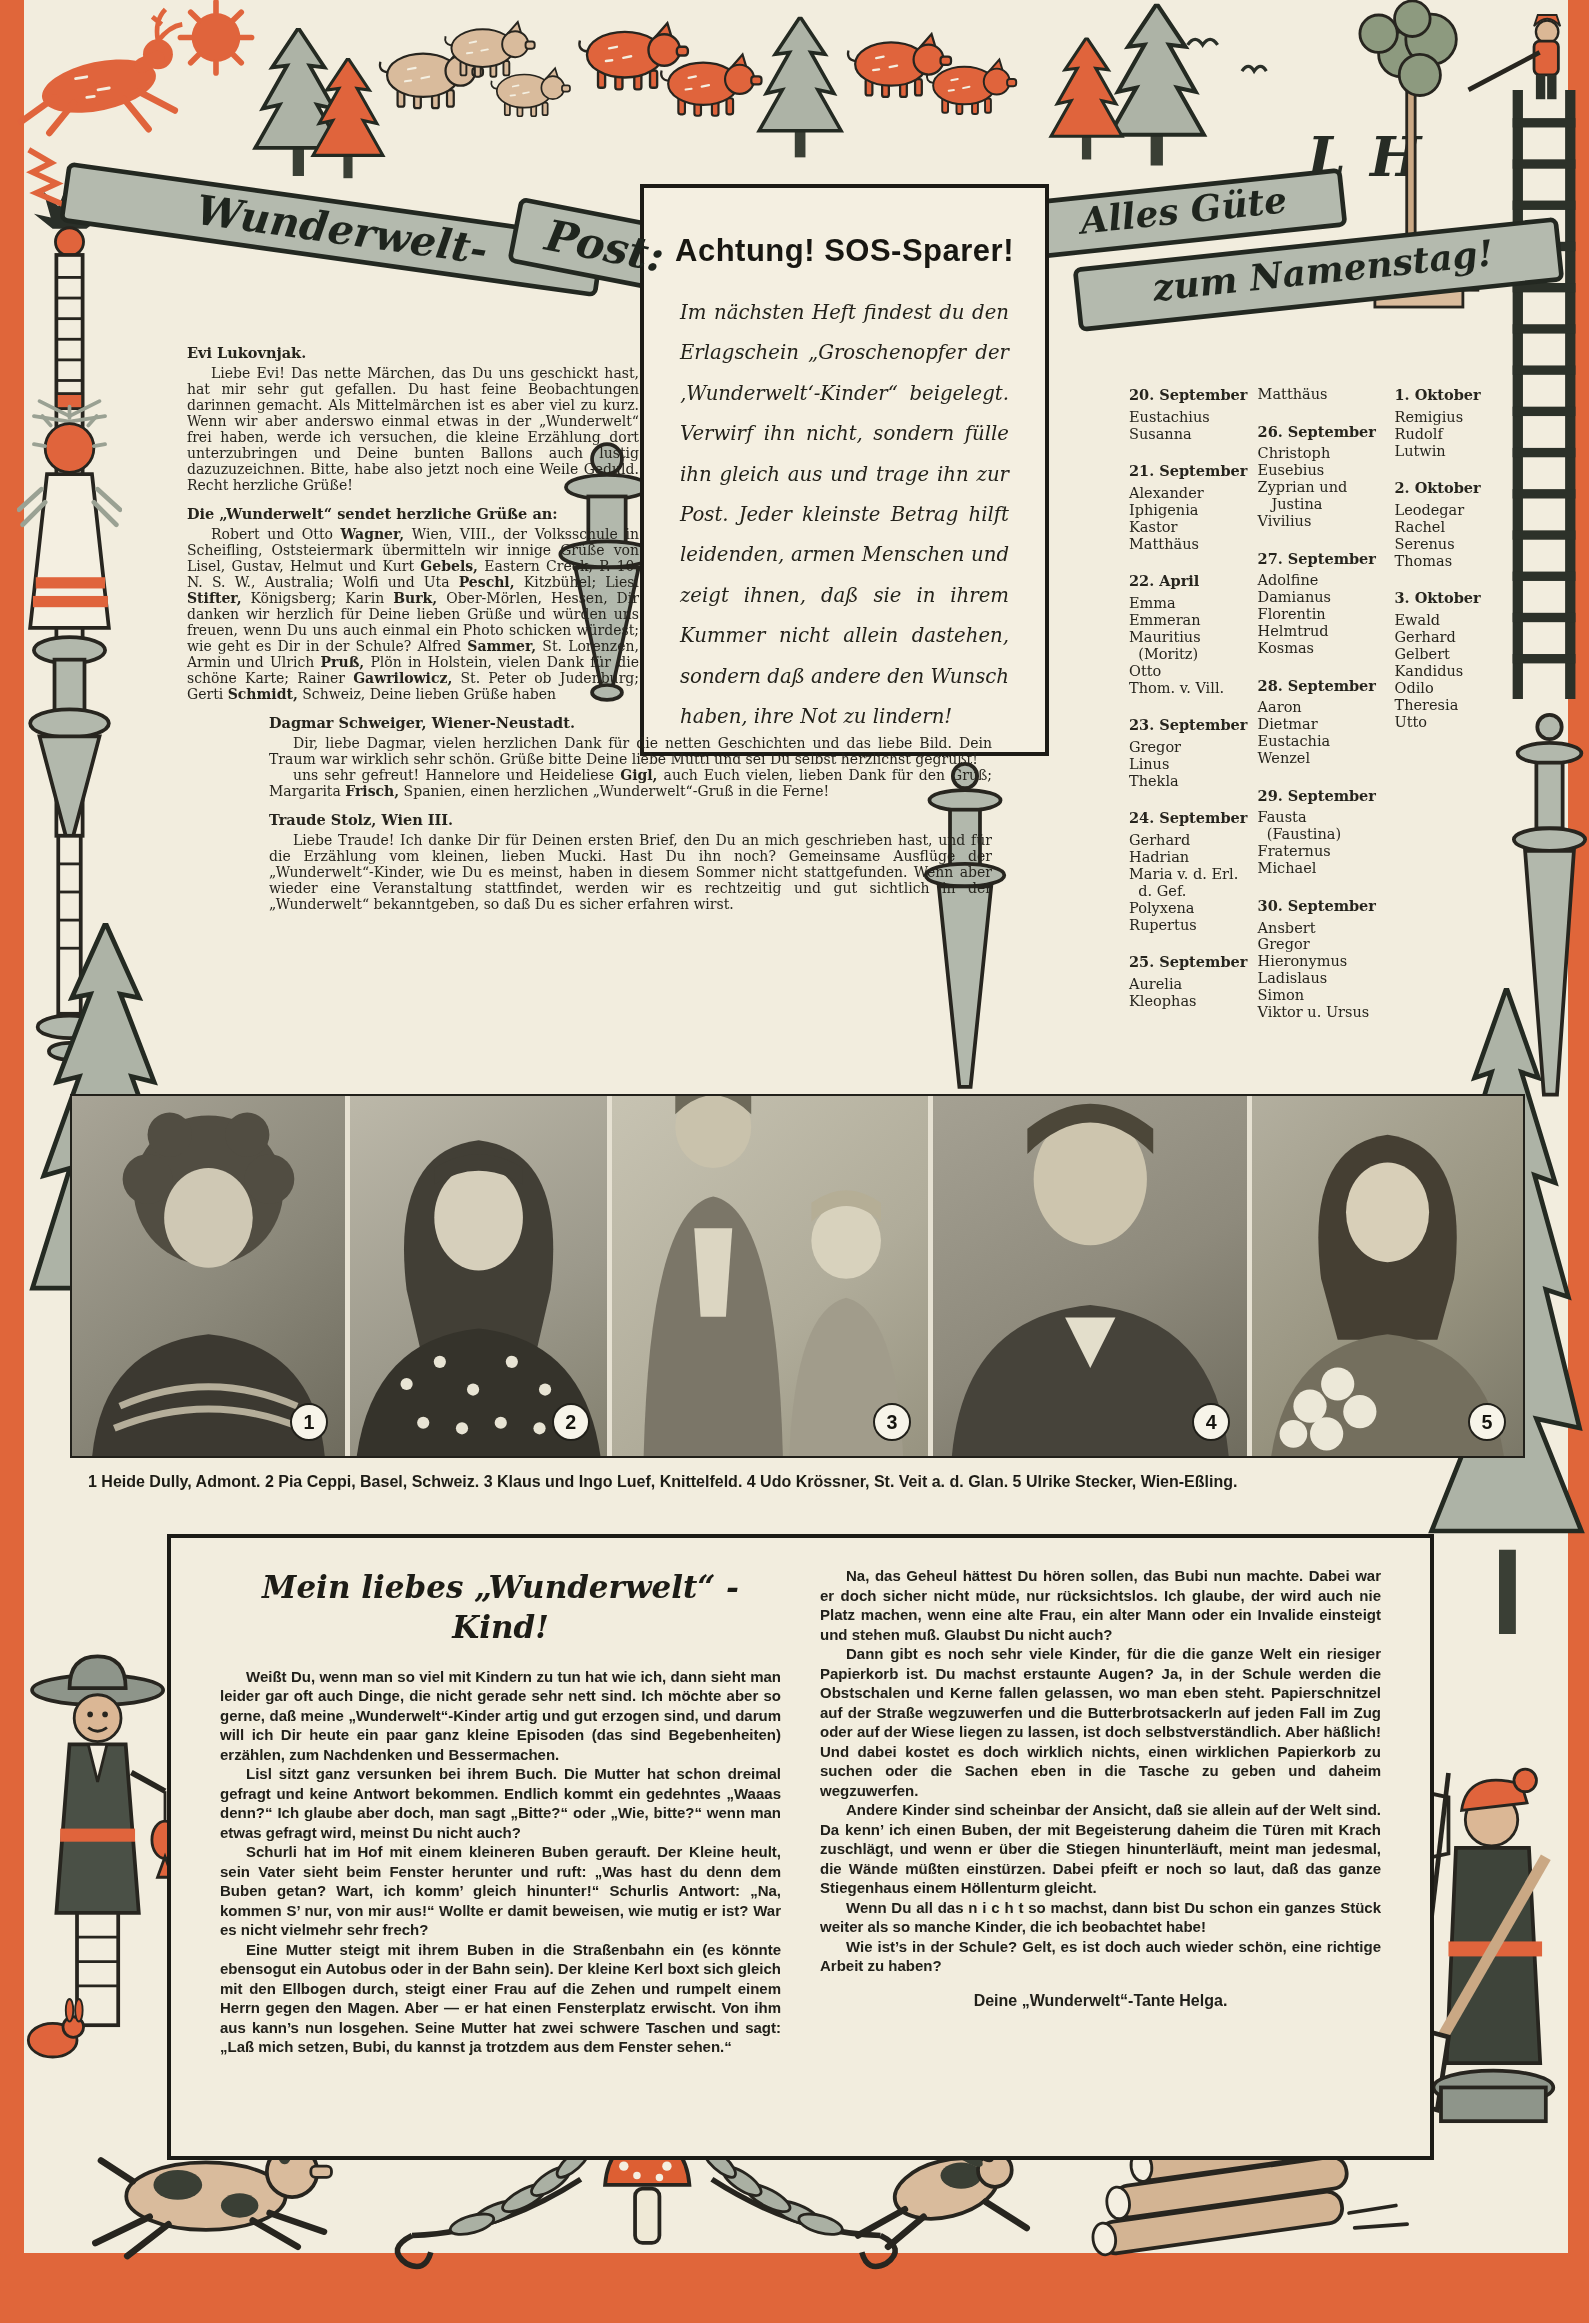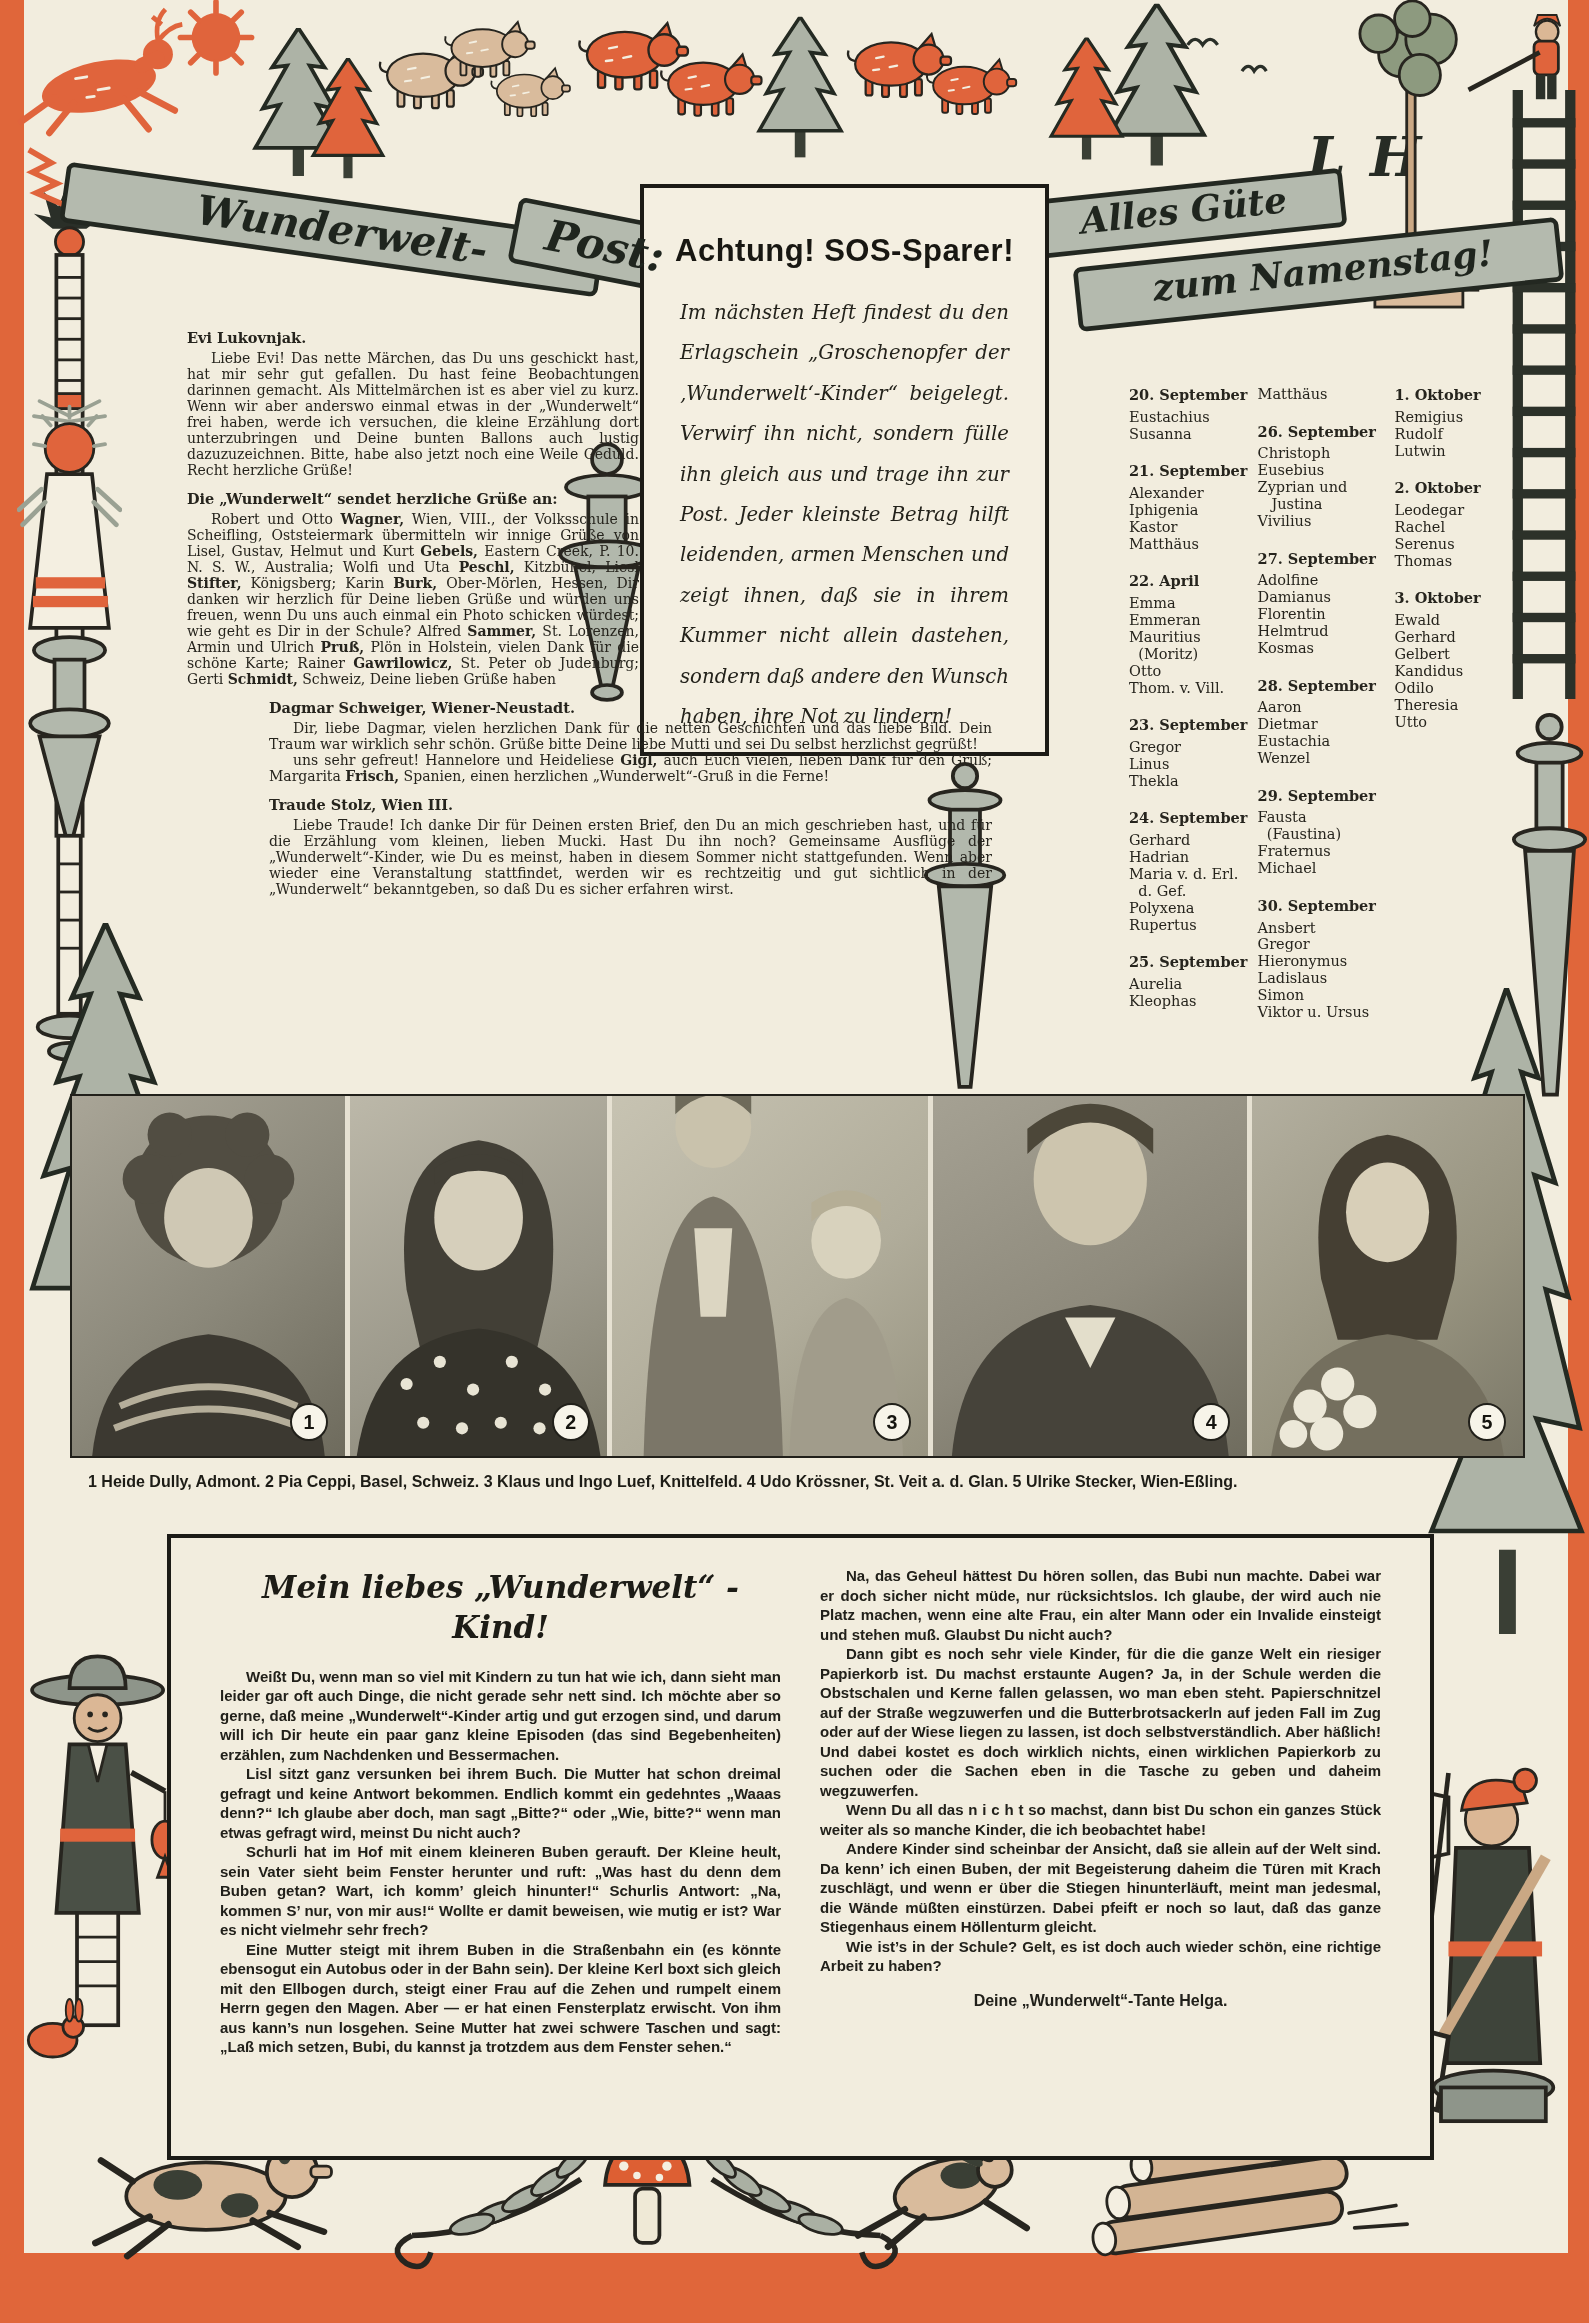--- a/index.html
+++ b/index.html
@@ -14,21 +14,21 @@
       color:#1f251e;white-space:nowrap;text-align:center;z-index:6;}
   #rb1{left:89px;top:206px;width:506px;font-size:41px;transform:rotate(8deg);}
   #rb2{left:523px;top:221px;width:164px;font-size:43px;transform:rotate(11deg);}
   #rb3{left:1029px;top:189px;width:309px;font-size:36px;transform:rotate(-6deg);}
   #rb4{left:1089px;top:249px;width:468px;font-size:36px;transform:rotate(-6deg);}
 
   
   #letters{position:absolute;left:187px;top:330px;width:452px;z-index:5;
            font-size:14px;line-height:1.14;text-align:justify;}
   .letter-heading{font-weight:bold;font-size:14.5px;margin:12px 0 4.7px 0;text-align:left;}
-  .letter-block:first-child .letter-heading{margin-top:0;}
+  .letter-block:first-child .letter-heading{margin-top:15px;}
   .letter-body{text-indent:24px;}
   .letter-block.wide{margin-left:82px;width:723px;}
 
   
   #sos{position:absolute;left:640px;top:184px;width:409px;height:572px;
        border:4.7px solid #1c1b16;background:#f4efe1;box-sizing:border-box;z-index:4;}
   #sos h2{margin:45px 19px 24px 19px;text-align:center;font-family:"Liberation Sans",sans-serif;
           font-weight:bold;font-size:31px;letter-spacing:0.5px;color:#181712;}
   #sos p{margin:0 36px;font-style:italic;font-size:19.7px;line-height:2.05;text-align:justify;color:#23221b;}
 
@@ -578,22 +578,22 @@
           <p class="hp">Weißt Du, wenn man so viel mit Kindern zu tun hat wie ich, dann sieht man leider gar oft auch Dinge, die nicht gerade sehr nett sind. Ich möchte aber so gerne, daß meine „Wunderwelt“-Kinder artig und gut erzogen sind, und darum will ich Dir heute ein paar ganz kleine Episoden (das sind Begebenheiten) erzählen, zum Nachdenken und Bessermachen.</p>
           <p class="hp">Lisl sitzt ganz versunken bei ihrem Buch. Die Mutter hat schon dreimal gefragt und keine Antwort bekommen. Endlich kommt ein gedehntes „Waaas denn?“ Ich glaube aber doch, man sagt „Bitte?“ oder „Wie, bitte?“ wenn man etwas gefragt wird, meinst Du nicht auch?</p>
           <p class="hp">Schurli hat im Hof mit einem kleineren Buben gerauft. Der Kleine heult, sein Vater sieht beim Fenster herunter und ruft: „Was hast du denn dem Buben getan? Wart, ich komm’ gleich hinunter!“ Schurlis Antwort: „Na, kommen S’ nur, von mir aus!“ Wollte er damit beweisen, wie mutig er ist? War es nicht vielmehr sehr frech?</p>
           <p class="hp">Eine Mutter steigt mit ihrem Buben in die Straßenbahn ein (es könnte ebensogut ein Autobus oder in der Bahn sein). Der kleine Kerl boxt sich gleich mit den Ellbogen durch, steigt einer Frau auf die Zehen und rumpelt einem Herrn gegen den Magen. Aber — er hat einen Fensterplatz erwischt. Von ihm aus kann’s nun losgehen. Seine Mutter hat zwei schwere Taschen und sagt: „Laß mich setzen, Bubi, du kannst ja trotzdem aus dem Fenster sehen.“</p>
         </div>
     </div>
     <div class="col">
       <div id="helga-right">
           <p class="hp">Na, das Geheul hättest Du hören sollen, das Bubi nun machte. Dabei war er doch sicher nicht müde, nur rücksichtslos. Ich glaube, der wird auch nie Platz machen, wenn eine alte Frau, ein alter Mann oder ein Invalide einsteigt und stehen muß. Glaubst Du nicht auch?</p>
           <p class="hp">Dann gibt es noch sehr viele Kinder, für die die ganze Welt ein riesiger Papierkorb ist. Du machst erstaunte Augen? Ja, in der Schule werden die Obstschalen und Kerne fallen gelassen, wo man eben steht. Papierschnitzel auf der Straße wegzuwerfen und die Butterbrotsackerln auf jeden Fall im Zug oder auf der Wiese liegen zu lassen, ist doch selbstverständlich. Aber häßlich! Und dabei kostet es doch wirklich nichts, einen wirklichen Papierkorb zu suchen oder die Sachen eben in die Tasche zu geben und daheim wegzuwerfen.</p>
+          <p class="hp">Andere Kinder sind scheinbar der Ansicht, daß sie allein auf der Welt sind. Da kenn’ ich einen Buben, der mit Begeisterung daheim die Türen mit Krach zuschlägt, und wenn er über die Stiegen hinunterläuft, meint man jedesmal, die Wände müßten einstürzen. Dabei pfeift er noch so laut, daß das ganze Stiegenhaus einem Höllenturm gleicht.</p>
           <p class="hp">Wenn Du all das n i c h t so machst, dann bist Du schon ein ganzes Stück weiter als so manche Kinder, die ich beobachtet habe!</p>
-          <p class="hp">Andere Kinder sind scheinbar der Ansicht, daß sie allein auf der Welt sind. Da kenn’ ich einen Buben, der mit Begeisterung daheim die Türen mit Krach zuschlägt, und wenn er über die Stiegen hinunterläuft, meint man jedesmal, die Wände müßten einstürzen. Dabei pfeift er noch so laut, daß das ganze Stiegenhaus einem Höllenturm gleicht.</p>
           <p class="hp">Wie ist’s in der Schule? Gelt, es ist doch auch wieder schön, eine richtige Arbeit zu haben?</p>
         </div>
       <div class="sig">Deine „Wunderwelt“-Tante Helga.</div>
     </div>
   </section>
 
   <svg class="abs z3" style="left:56px;top:2123px" width="1368" height="150" viewBox="0 0 1460 160">
 
     <g>
       <ellipse cx="160" cy="78" rx="85" ry="36" fill="#d9bb9c" stroke="#27251f" stroke-width="4"></ellipse>

